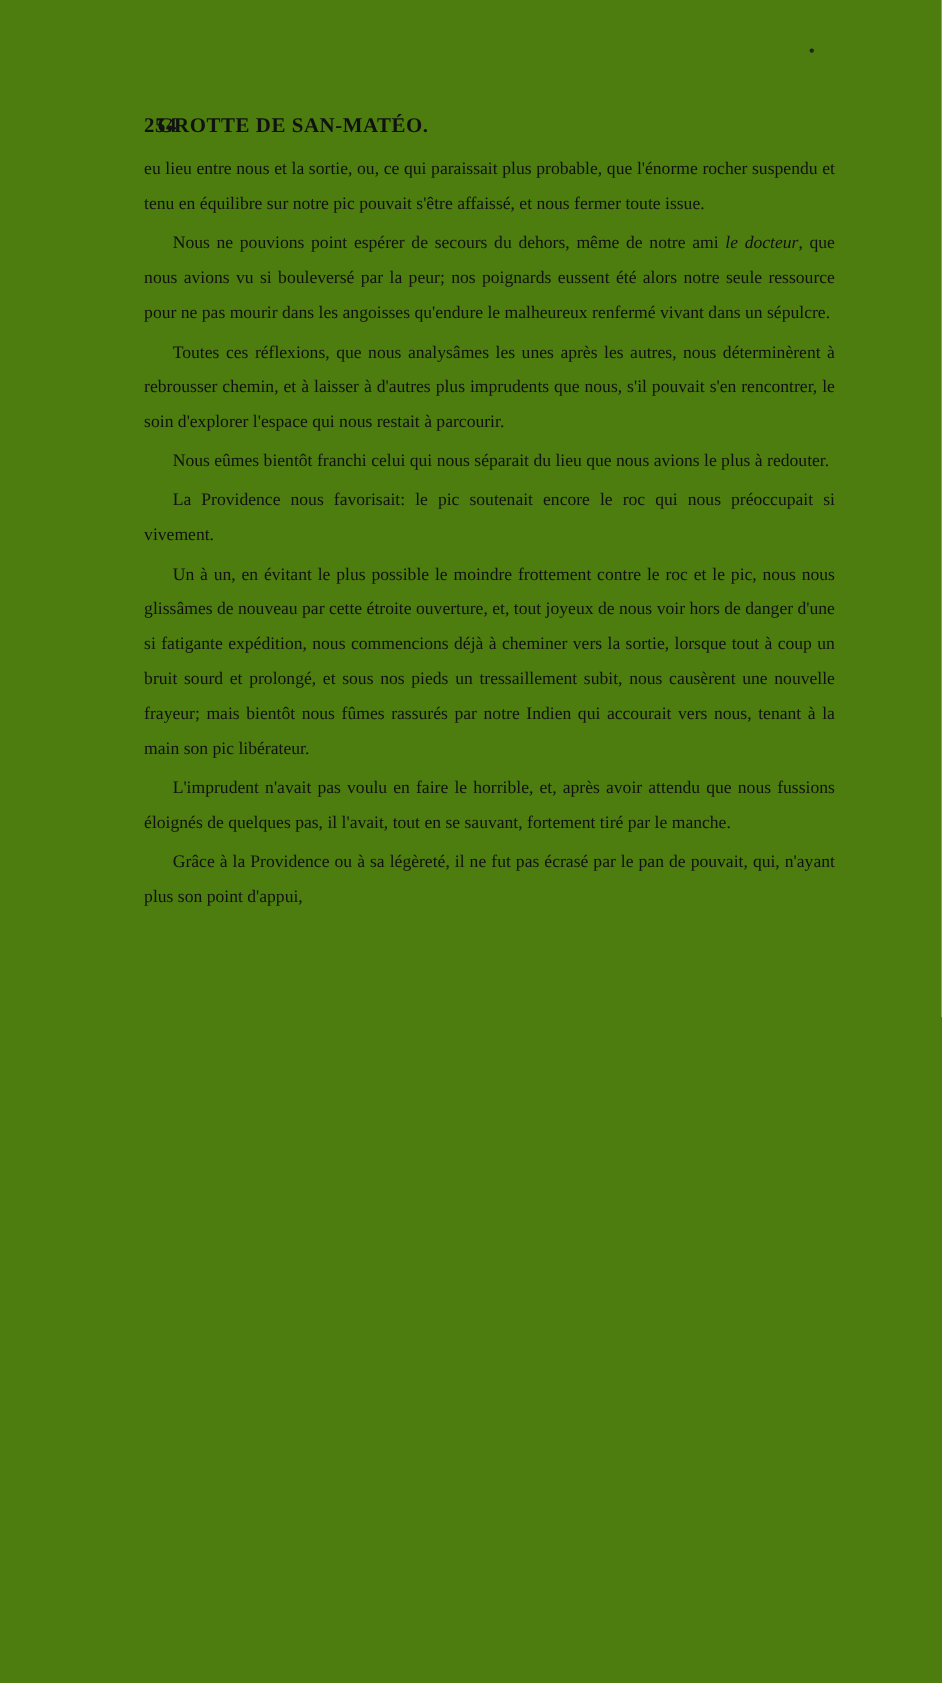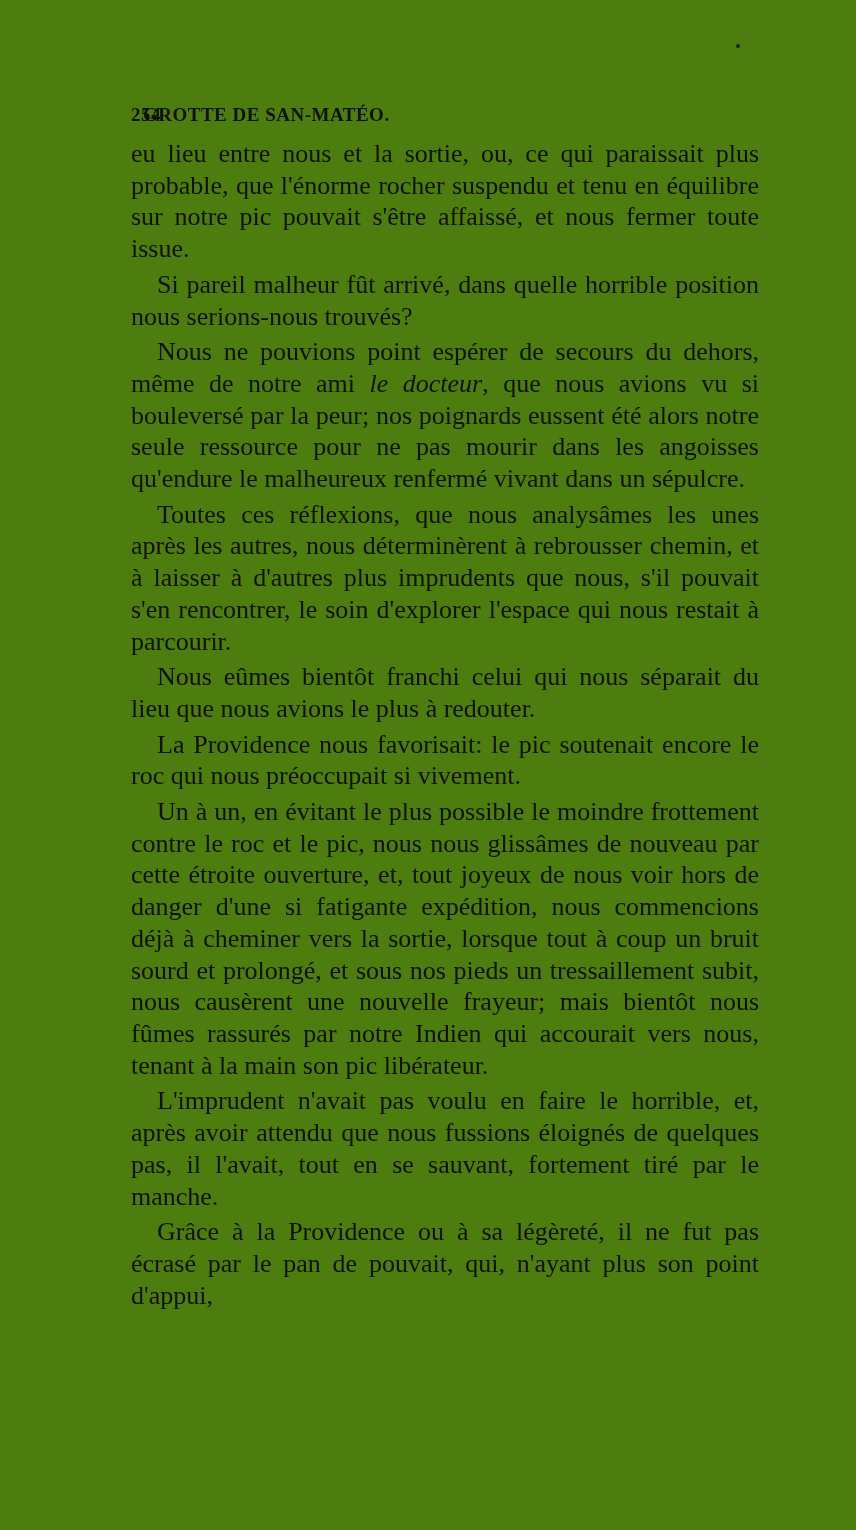--- a/index.html
+++ b/index.html
@@ -11,21 +11,21 @@
     color: #111;
   }
   .running-head {
     position: absolute; left: 131px; top: 104px; width: 628px; height: 30px;
     font-size: 19px; font-weight: bold; letter-spacing: 0.5px;
   }
   .page-number { position: absolute; left: 0; top: 0; }
   .running-title { position: absolute; left: 12px; right: 0; text-align: left; top: 0; }
   .body-text {
     position: absolute; left: 131px; top: 138px; width: 628px;
-    font-size: 26px; line-height: 31.7px;
+    font-size: 16px; line-height: 31.7px;
     text-align: justify;
   }
   .para { margin: 0; text-indent: 26px; text-align: justify; }
   .para.cont { text-indent: 0; }
   .para + .para { margin-top: 0; }
   .ital { font-style: italic; }
   .dot { position: absolute; width: 4px; height: 4px; background: #222; border-radius: 50%; }
 </style>
 </head>
 <body>
@@ -33,21 +33,20 @@
 <div class="page">
   <div class="dot" style="left:736px; top:44px;"></div>
 
   <div class="running-head">
     <span class="page-number">254</span>
     <span class="running-title">GROTTE DE SAN-MATÉO.</span>
   </div>
 
   <div class="body-text">
     <p class="para cont">eu lieu entre nous et la sortie, ou, ce qui paraissait plus probable, que l'énorme rocher suspendu et tenu en équilibre sur notre pic pouvait s'être affaissé, et nous fermer toute issue.</p>
-    <p class="para" style="margin-top:4px">Si pareil malheur fût arrivé, dans quelle horrible position nous serions-nous trouvés?</p>
     <p class="para" style="margin-top:4px"><span>Nous ne pouvions point espérer de secours du dehors, même de notre ami </span><span class="ital">le docteur</span><span>, que nous avions vu si bouleversé par la peur; nos poignards eussent été alors notre seule ressource pour ne pas mourir dans les angoisses qu'endure le malheureux renfermé vivant dans un sépulcre.</span></p>
     <p class="para" style="margin-top:4px">Toutes ces réflexions, que nous analysâmes les unes après les autres, nous déterminèrent à rebrousser chemin, et à laisser à d'autres plus imprudents que nous, s'il pouvait s'en rencontrer, le soin d'explorer l'espace qui nous restait à parcourir.</p>
     <p class="para" style="margin-top:4px">Nous eûmes bientôt franchi celui qui nous séparait du lieu que nous avions le plus à redouter.</p>
     <p class="para" style="margin-top:4px">La Providence nous favorisait: le pic soutenait encore le roc qui nous préoccupait si vivement.</p>
     <p class="para" style="margin-top:4px">Un à un, en évitant le plus possible le moindre frottement contre le roc et le pic, nous nous glissâmes de nouveau par cette étroite ouverture, et, tout joyeux de nous voir hors de danger d'une si fatigante expédition, nous commencions déjà à cheminer vers la sortie, lorsque tout à coup un bruit sourd et prolongé, et sous nos pieds un tressaillement subit, nous causèrent une nouvelle frayeur; mais bientôt nous fûmes rassurés par notre Indien qui accourait vers nous, tenant à la main son pic libérateur.</p>
     <p class="para" style="margin-top:4px">L'imprudent n'avait pas voulu en faire le horrible, et, après avoir attendu que nous fussions éloignés de quelques pas, il l'avait, tout en se sauvant, fortement tiré par le manche.</p>
     <p class="para" style="margin-top:4px">Grâce à la Providence ou à sa légèreté, il ne fut pas écrasé par le pan de pouvait, qui, n'ayant plus son point d'appui,</p>
   </div>
 </div>
 

